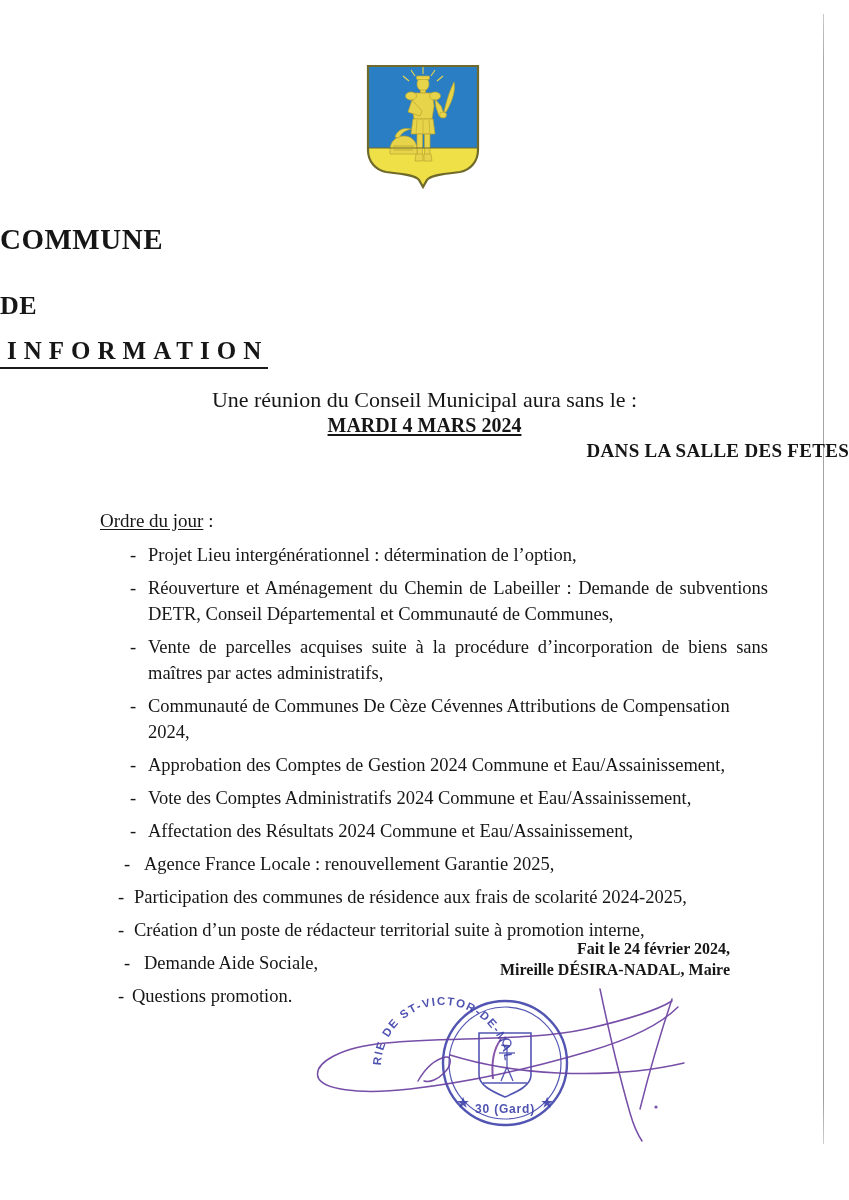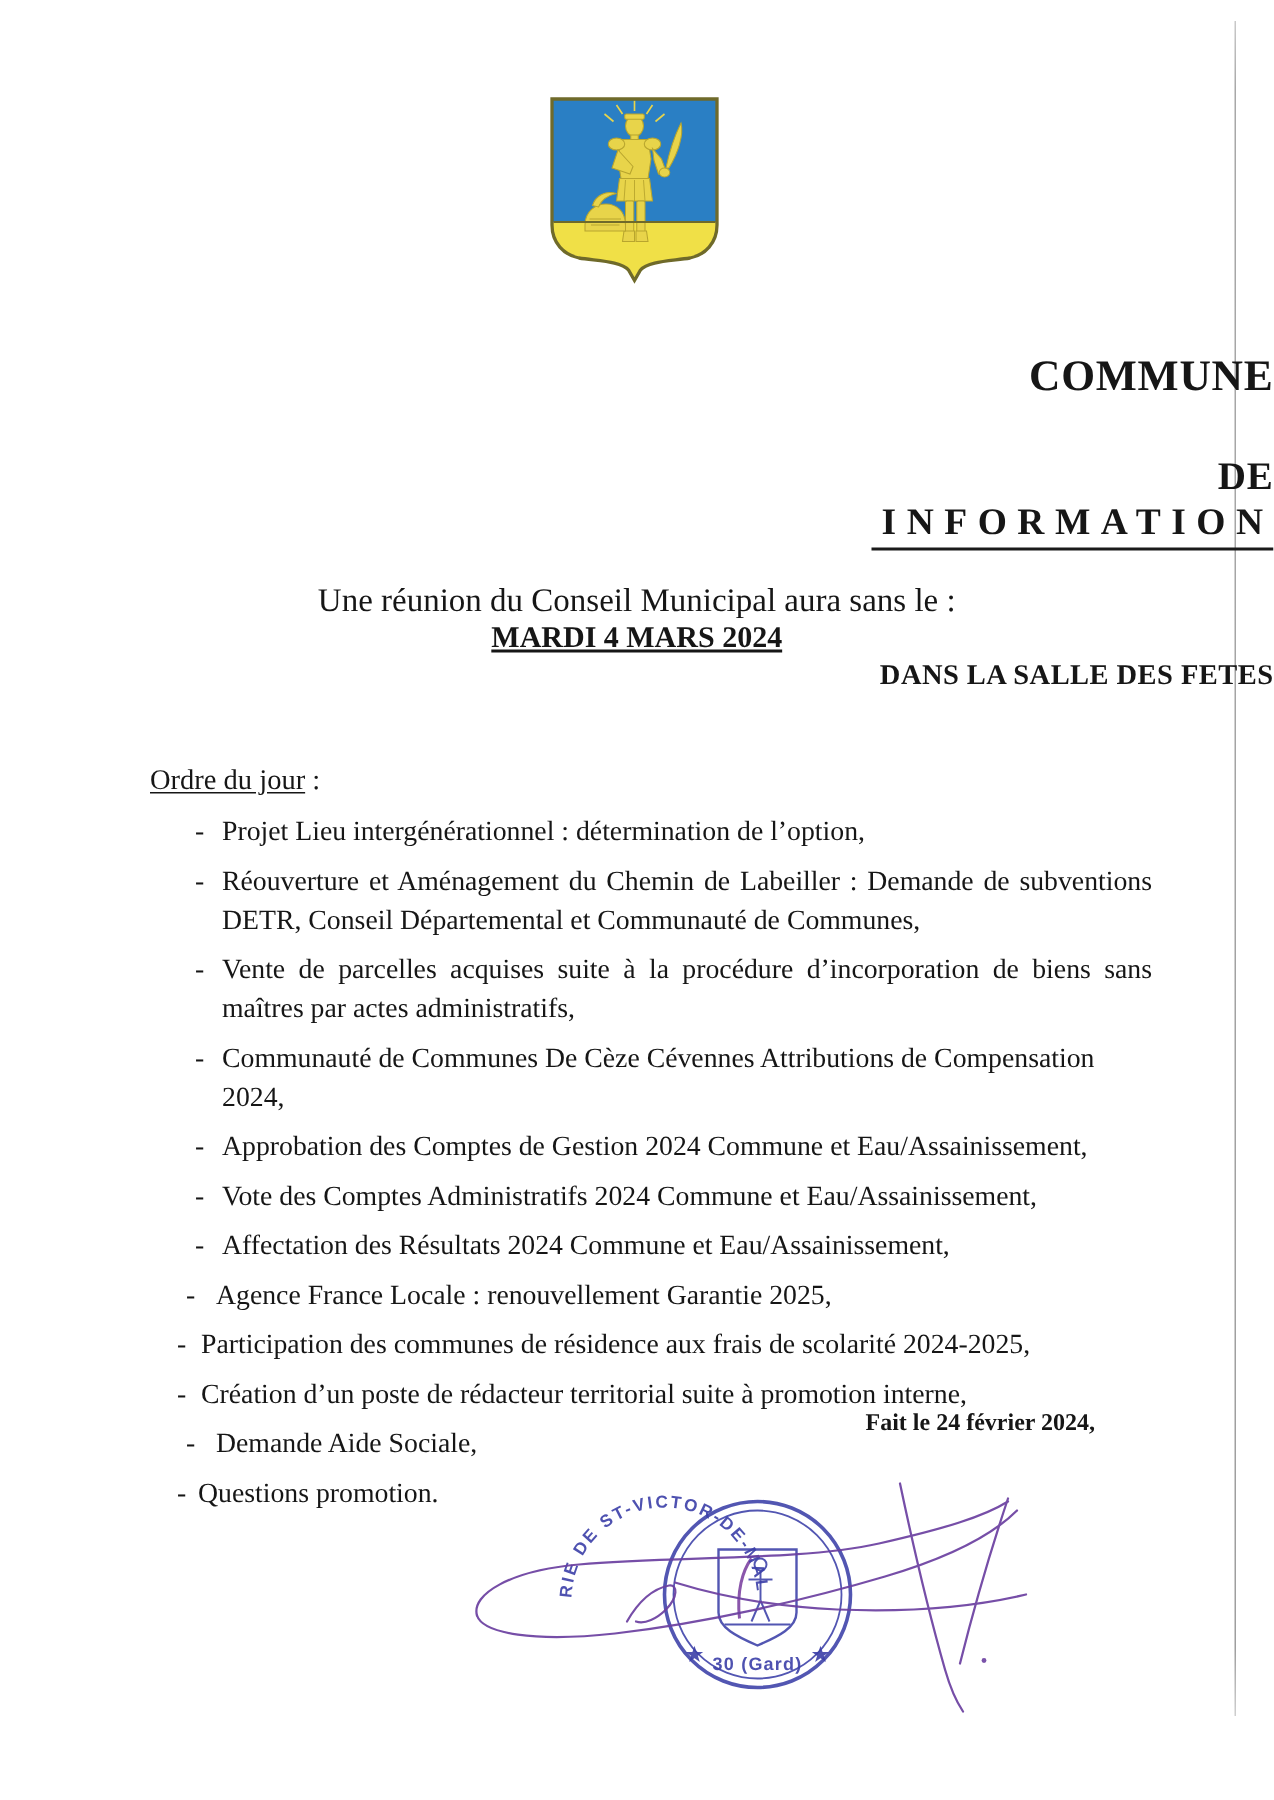--- a/index.html
+++ b/index.html
@@ -40,34 +40,35 @@
     top: 62px;
     width: 118px;
     height: 135px;
   }
   .crest-wrap svg { display: block; }
 
   
   .header {
     position: absolute;
     left: 0;
-    top: 234px;
+    top: 222px;
     width: 849px;
-    text-align: right;
+    text-align: left;
   }
   .commune-line {
     font-weight: bold;
     font-size: 29px;
     letter-spacing: 0.5px;
     line-height: 34px;
   }
   .commune-line.de { font-size: 26px; margin-top: 33px; }
   .commune-line.name { font-size: 29px; letter-spacing: 0.2px; }
 
   .information {
+    margin-top: 14px;
     font-weight: bold;
     font-size: 25px;
     letter-spacing: 7px;
     text-indent: 7px;
     display: inline-block;
     border-bottom: 2px solid #1a1a1a;
     padding-bottom: 2px;
   }
 
   
@@ -320,20 +321,21 @@
       </li>
       <li class="agenda-item ind-d">
         <span class="dash">-</span>
         <span class="txt">Questions promotion.</span>
       </li>
     </ul>
   </div>
 
   <div class="signoff">
     <div>Fait le 24 février 2024,</div>
+    <div>Mireille DÉSIRA-NADAL, Maire</div>
   </div>
 
   <div class="sig-layer">
     <svg width="420" height="165" viewBox="0 0 420 165" xmlns="http://www.w3.org/2000/svg">
       <defs>
         <path id="stampArcTop" d="M 143,82 m -62,0 a 62,62 0 1,1 124,0"></path>
         <path id="stampArcBottom" d="M 143,82 m -52,0 a 52,52 0 1,0 104,0"></path>
       </defs>
 
       <g stroke="#3b3fa8" fill="none" opacity="0.88">

